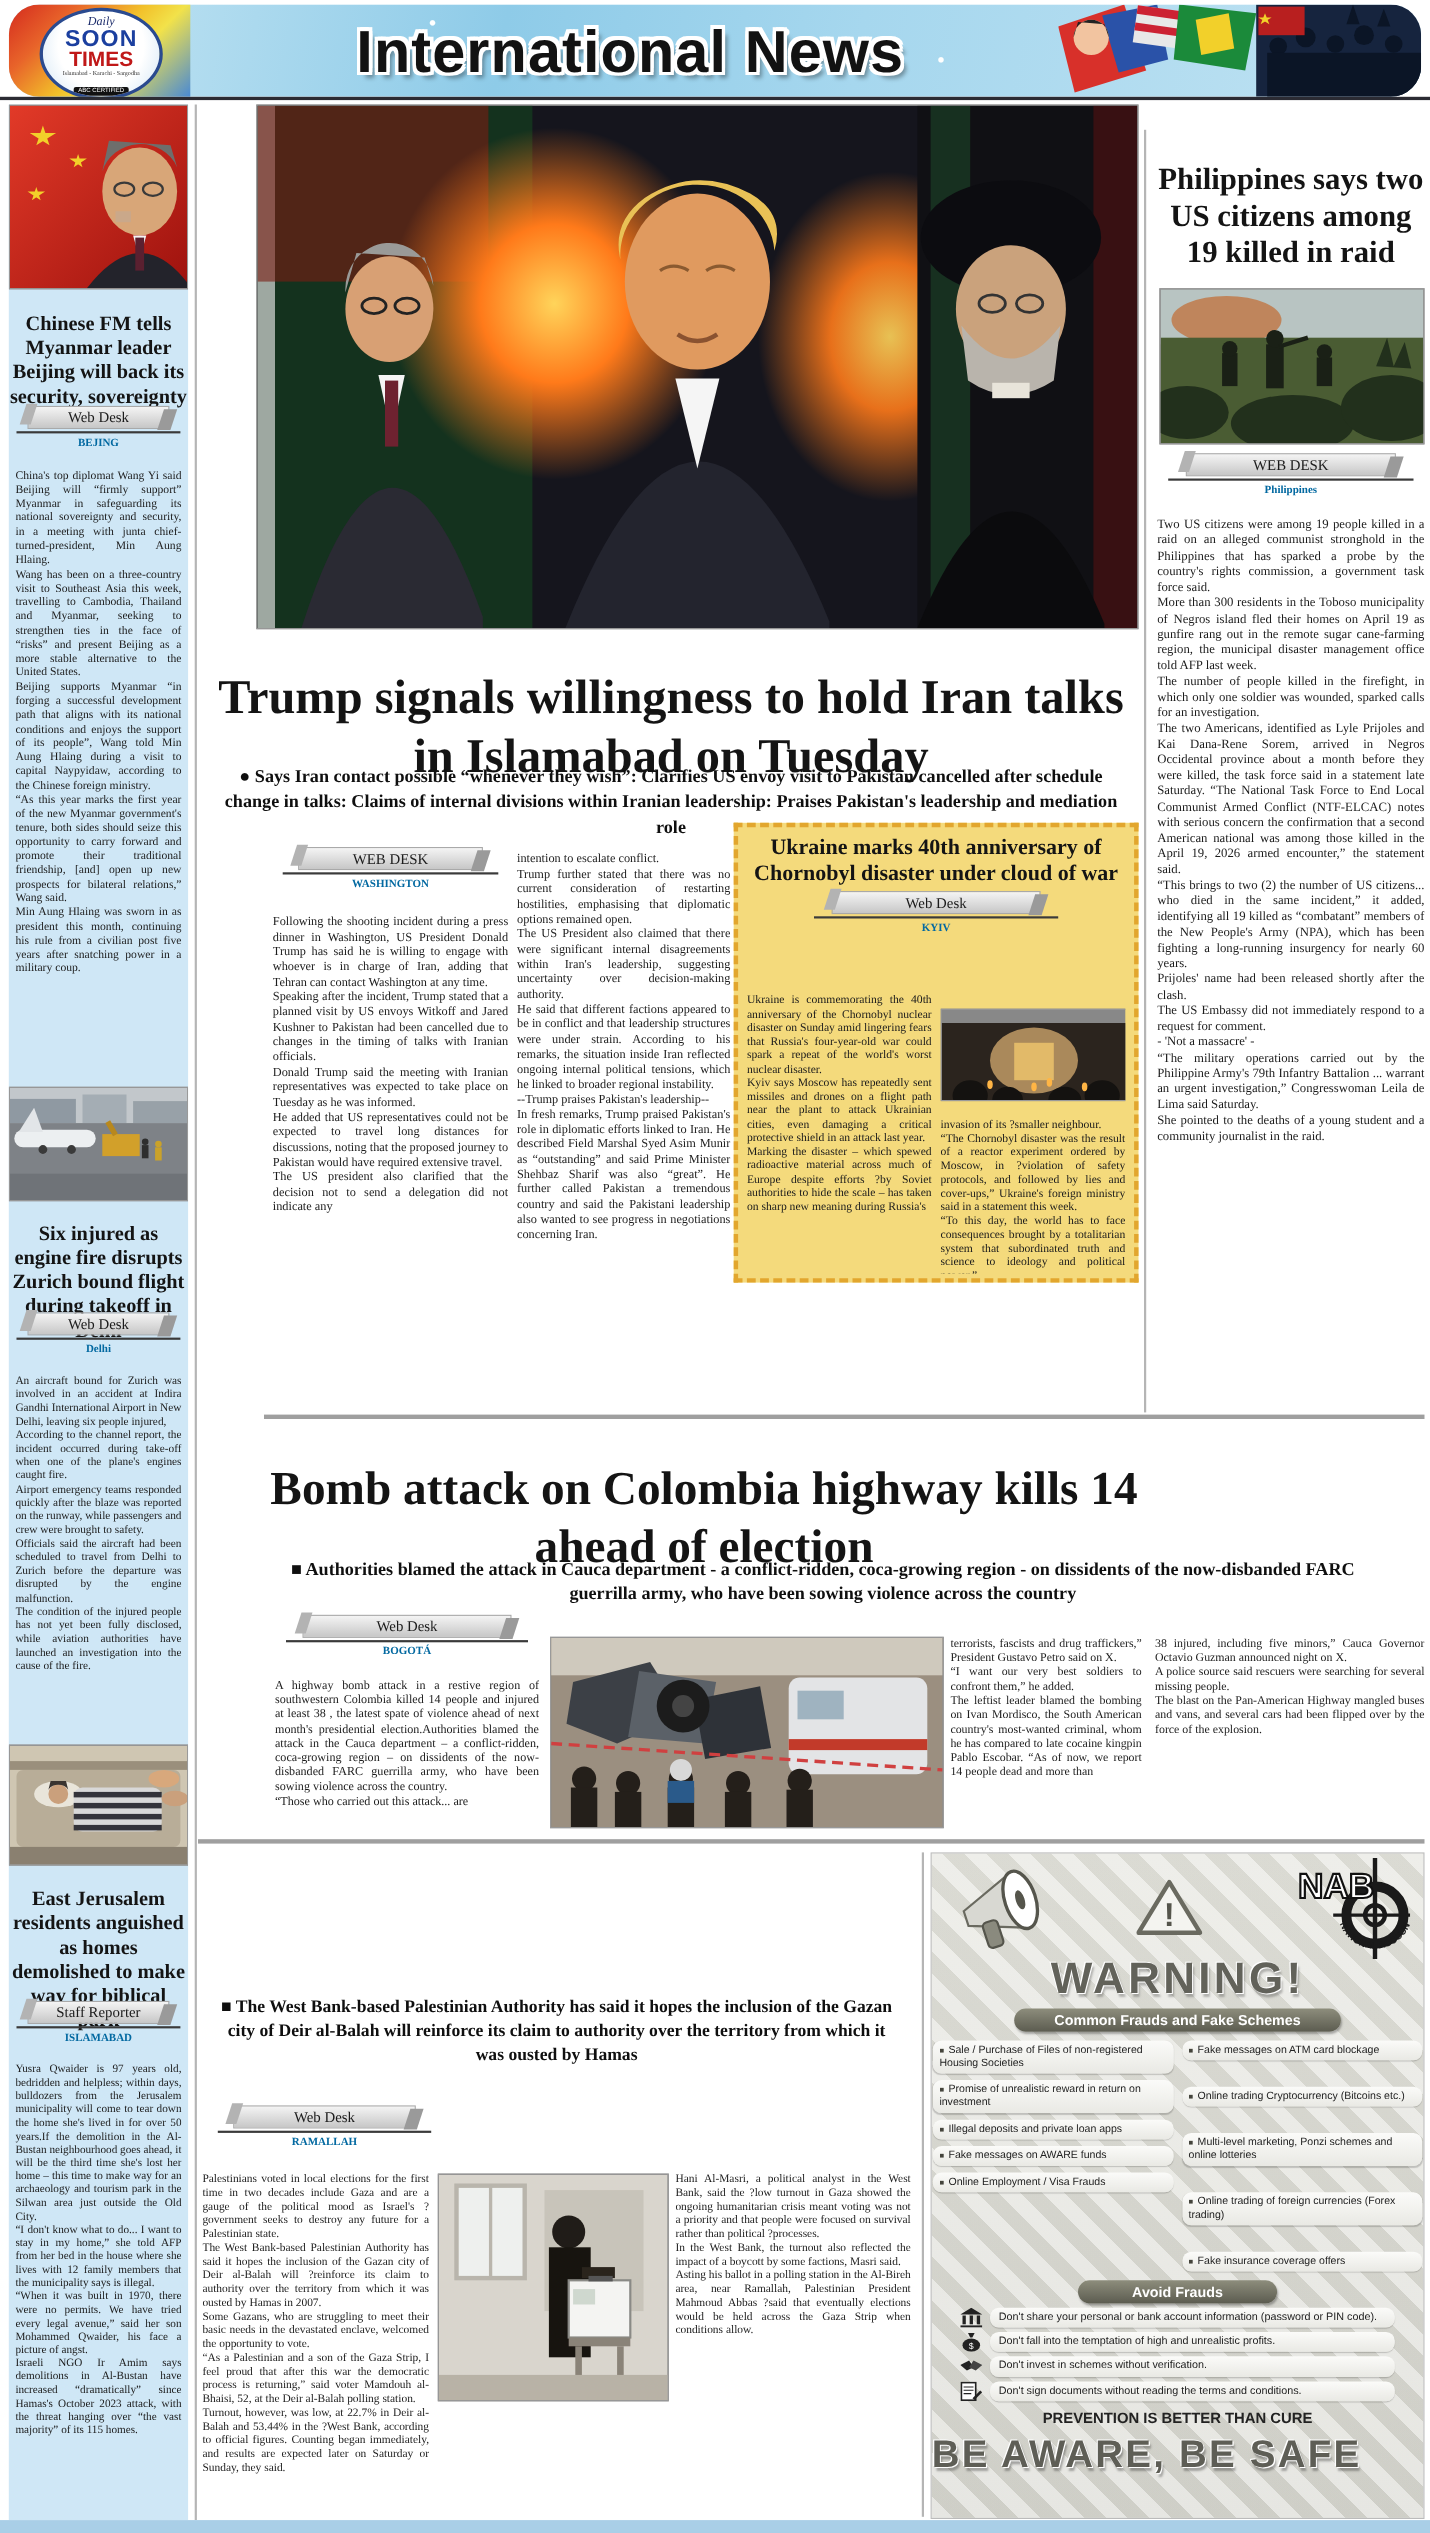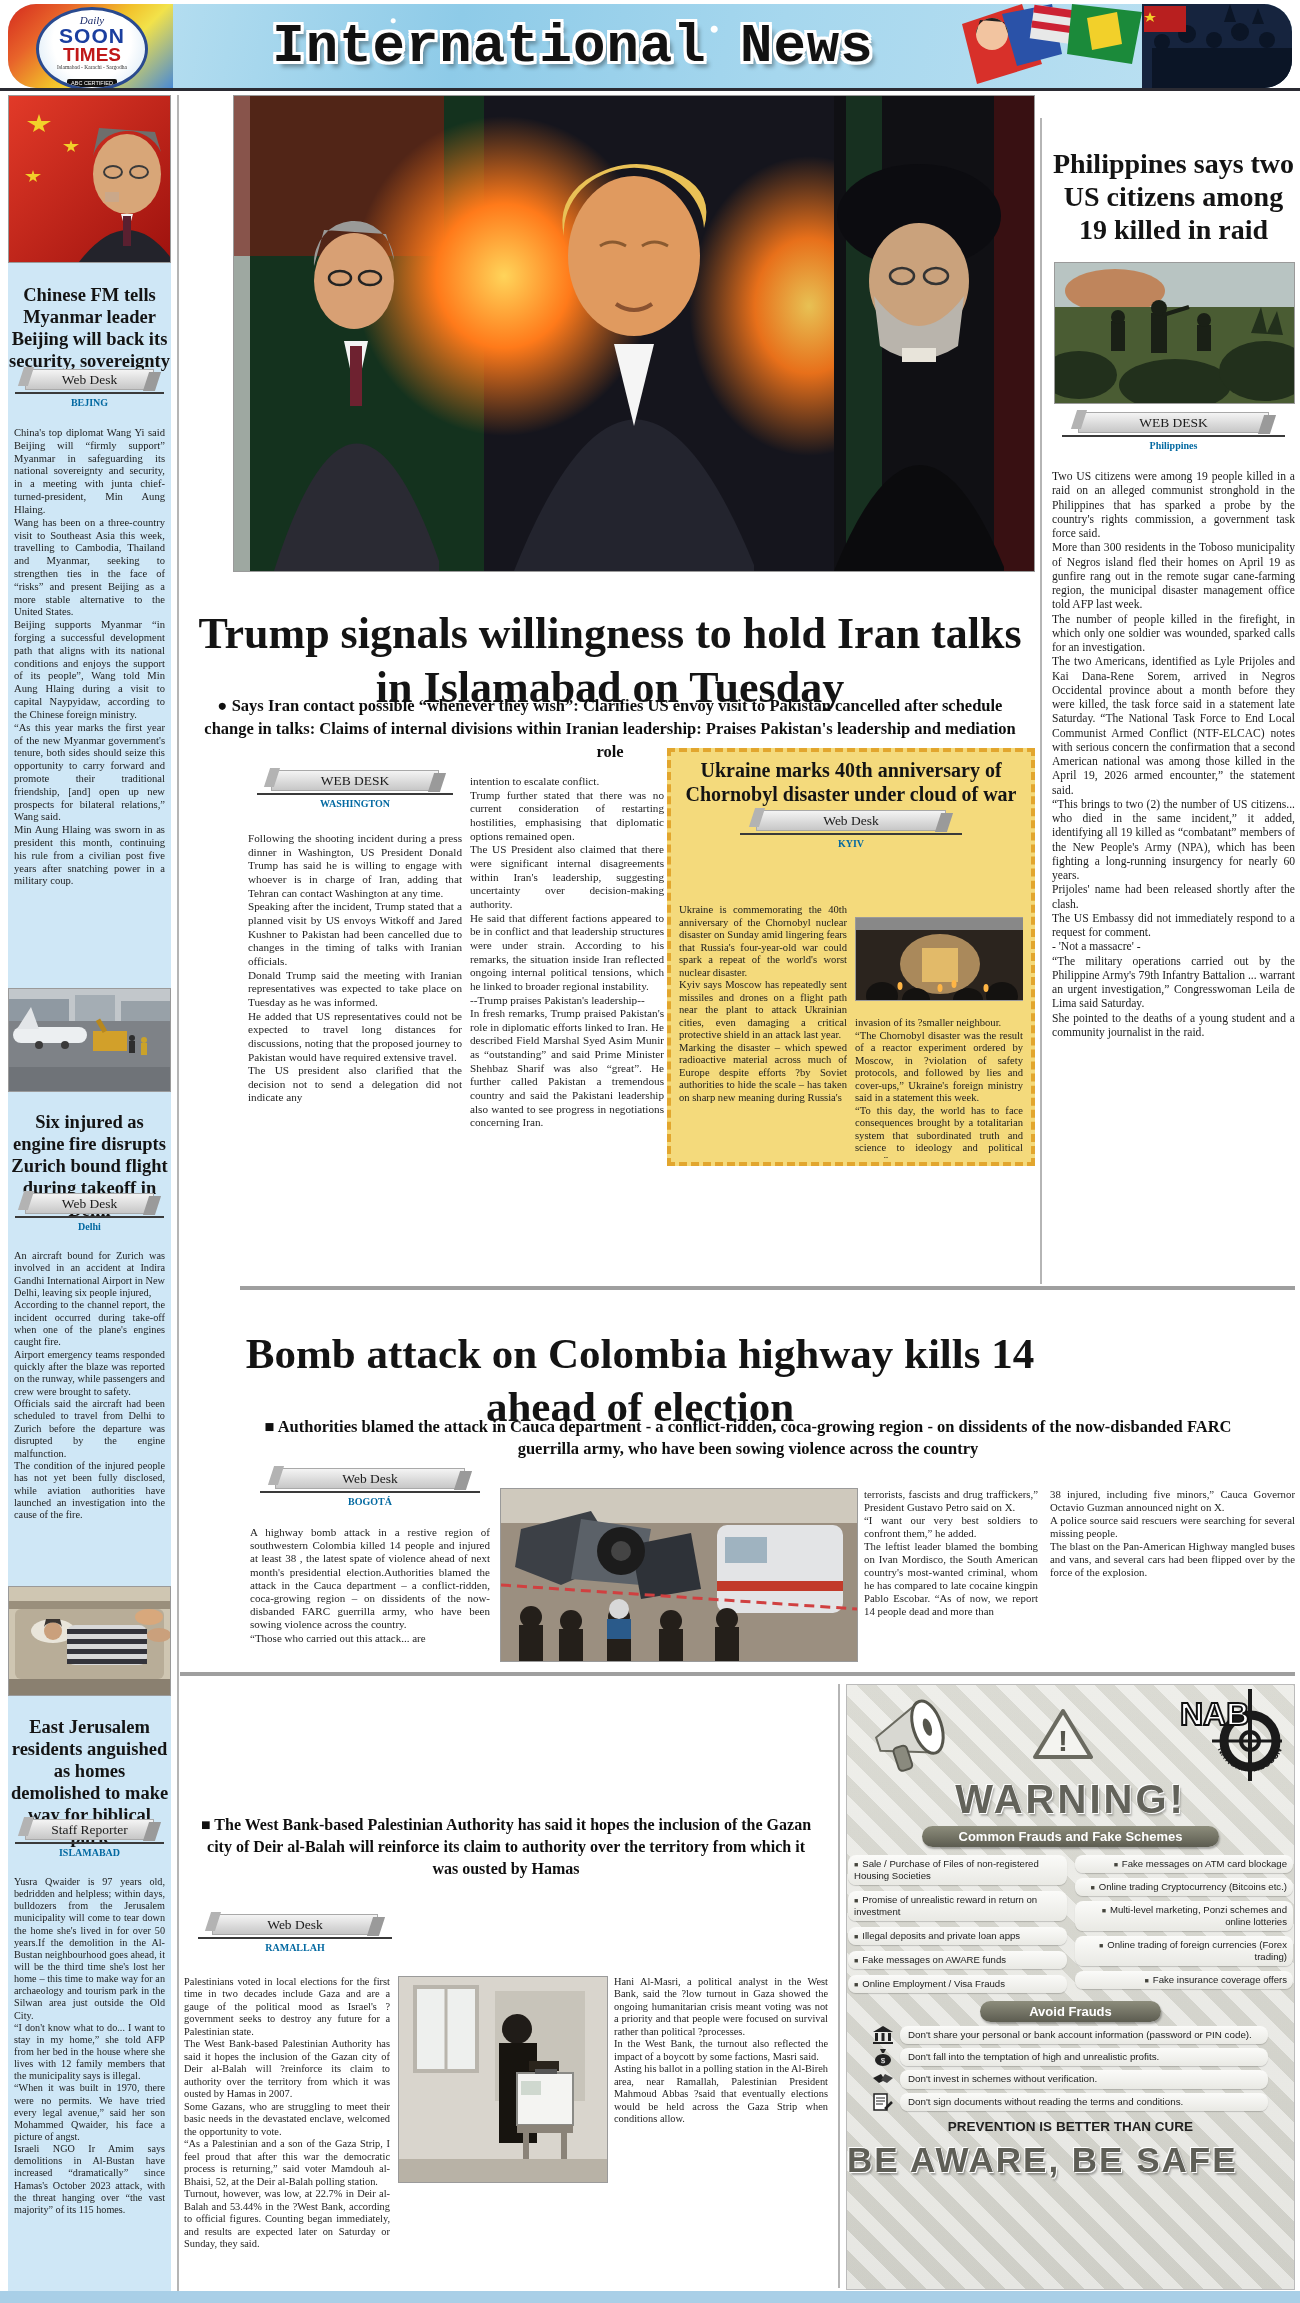--- a/index.html
+++ b/index.html
@@ -23,21 +23,21 @@
     border:3px solid #2a4a8f;text-align:center;overflow:hidden;}
   .logo-daily{font-style:italic;font-size:11px;color:#1a2a6a;display:block;margin-top:4px;}
   .logo-soon{font-family:"Liberation Sans",sans-serif;font-weight:bold;font-size:21px;color:#1b3f9f;
     letter-spacing:1px;display:block;line-height:20px;text-shadow:1px 1px 0 #fff,-1px -1px 0 #fff;}
   .logo-times{font-family:"Liberation Sans",sans-serif;font-weight:bold;font-size:19px;color:#c01818;
     display:block;line-height:18px;text-shadow:1px 1px 0 #fff,-1px -1px 0 #fff;}
   .logo-cities{font-size:5.5px;color:#333;display:block;line-height:7px;}
   .logo-cert{display:inline-block;background:#111;color:#fff;font-family:"Liberation Sans",sans-serif;
     font-size:5.5px;padding:1px 4px;border-radius:2px;}
   #section-title{position:absolute;left:170px;top:0;width:790px;height:84px;line-height:86px;
-    text-align:center;font-family:Liberation Mono, monospace;font-weight:bold;font-size:54px;color:#121212;
+    text-align:center;font-family:Liberation Sans, sans-serif;font-weight:bold;font-size:54px;color:#121212;
     letter-spacing:1px;
     text-shadow:-3px -3px 0 #fff,3px -3px 0 #fff,-3px 3px 0 #fff,3px 3px 0 #fff,0 -3px 0 #fff,
                 0 3px 0 #fff,-3px 0 0 #fff,3px 0 0 #fff,5px 6px 4px rgba(0,0,0,.35);}
   #collage{position:absolute;right:0;top:0;width:330px;height:84px;}
   
   .vrule{position:absolute;width:2px;background:#b5b5b5;}
   .hrule{position:absolute;height:4px;background:#9f9f9f;}
   .leftcol{position:absolute;left:8px;top:95px;width:163px;height:2196px;background:#cfe7f6;overflow:hidden;}
   .photo{position:absolute;overflow:hidden;border:1px solid #9a9a9a;background:#888;}
   .photo svg{display:block;width:100%;height:100%;}
@@ -514,21 +514,21 @@
     <div id="ad-warning">WARNING!</div>
     <span class="pill">Common Frauds and Fake Schemes</span>
     <div id="fraud-grid">
       <div style="display:flex;flex-direction:column;gap:6px;">
         <div class="fraud-item">Sale / Purchase of Files of non-registered Housing Societies</div>
         <div class="fraud-item">Promise of unrealistic reward in return on investment</div>
         <div class="fraud-item">Illegal deposits and private loan apps</div>
         <div class="fraud-item">Fake messages on AWARE funds</div>
         <div class="fraud-item">Online Employment / Visa Frauds</div>
       </div>
-      <div style="display:flex;flex-direction:column;gap:5px;text-align:right;">
+      <div style="display:flex;flex-direction:column;gap:24px;">
         <div class="fraud-item">Fake messages on ATM card blockage</div>
         <div class="fraud-item">Online trading Cryptocurrency (Bitcoins etc.)</div>
         <div class="fraud-item">Multi-level marketing, Ponzi schemes and online lotteries</div>
         <div class="fraud-item">Online trading of foreign currencies (Forex trading)</div>
         <div class="fraud-item">Fake insurance coverage offers</div>
       </div>
     </div>
     <span class="pill" style="width:36%;">Avoid Frauds</span>
     <div>
       <div class="avoid-row">

